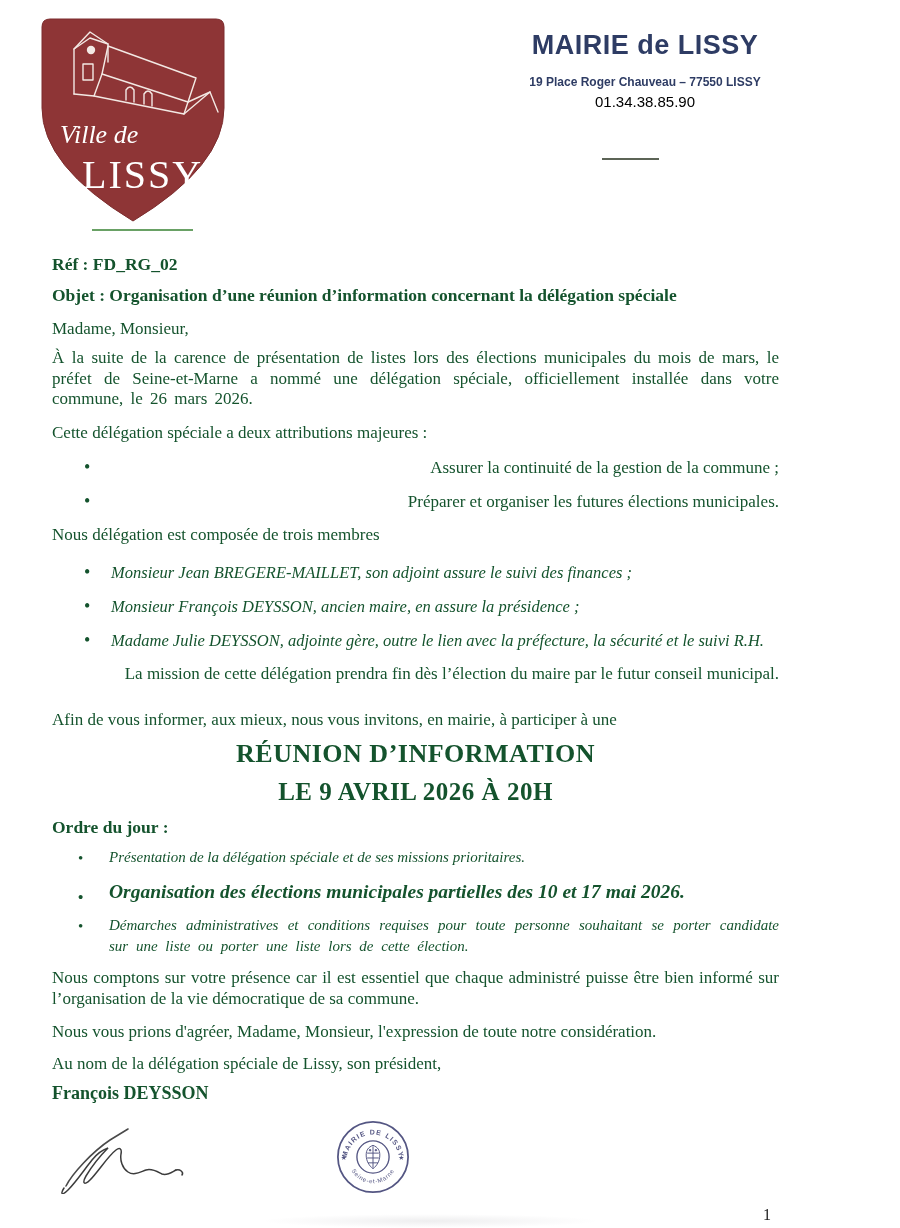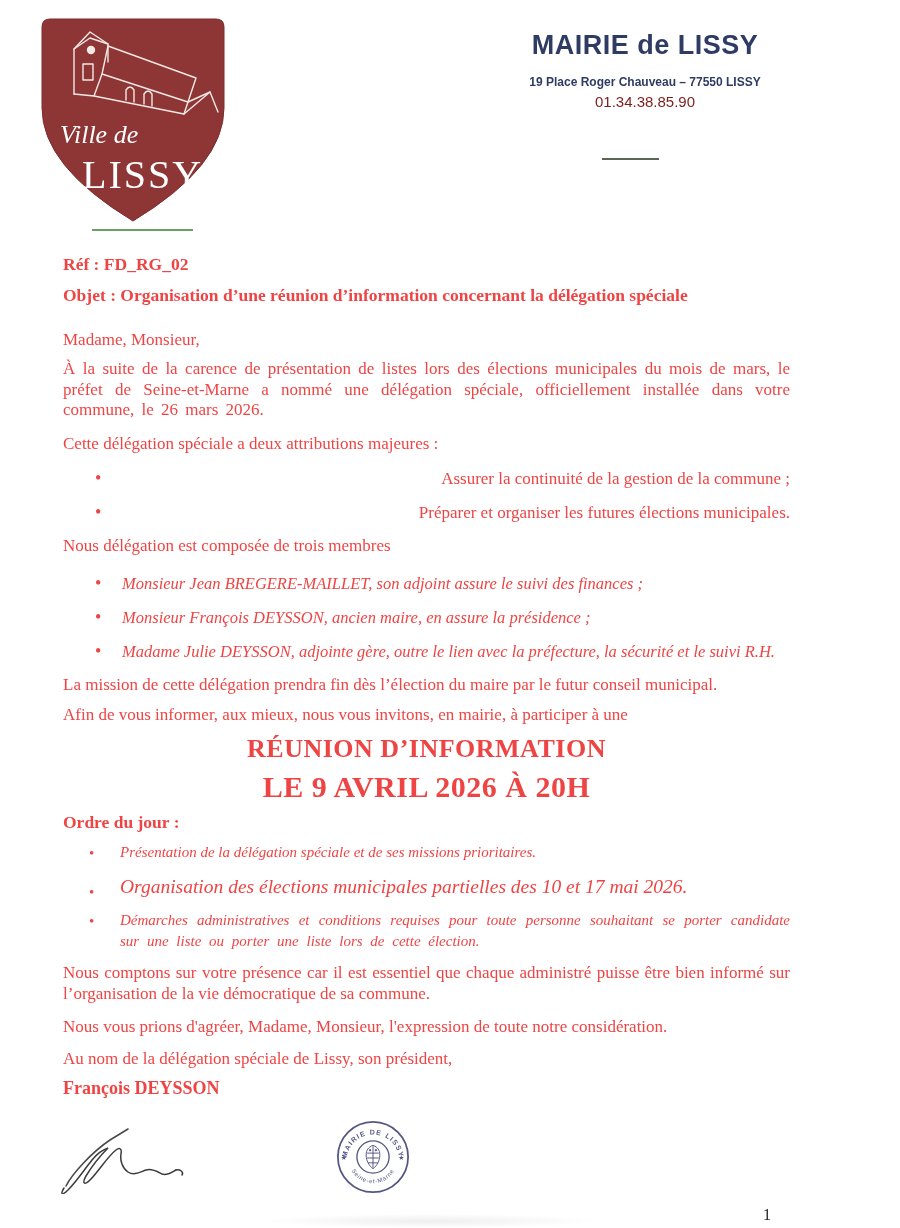--- a/index.html
+++ b/index.html
@@ -18,58 +18,58 @@
   
   .crest { position: absolute; left: 38px; top: 16px; width: 190px; height: 208px; }
   .green-rule { position: absolute; left: 92px; top: 229px; width: 101px; height: 2px; background: #69a165; }
 
   .header-right {
     position: absolute; left: 440px; top: 30px; width: 410px;
     text-align: center; font-family: "Liberation Sans", sans-serif; color: #2e3c64;
   }
   .org-name { font-size: 27px; font-weight: bold; letter-spacing: 0.5px; }
   .org-address { font-size: 12px; font-weight: bold; margin-top: 14px; }
-  .org-phone { font-size: 15px; font-weight: normal; color: #7f1d1d; margin-top: 4px; }
+  .org-phone { font-size: 15px; font-weight: normal; color: #000000; margin-top: 4px; }
   .small-rule { position: absolute; left: 602px; top: 158px; width: 57px; height: 2px; background: #5c6456; }
 
   
   .body-col {
-    position: absolute; left: 63px; top: 254px; width: 727px;
-    font-size: 17px; line-height: 20px; color: #ef4444;
+    position: absolute; left: 52px; top: 254px; width: 727px;
+    font-size: 17px; line-height: 20px; color: #14532d;
   }
   .ref-line { font-weight: bold; font-size: 17.5px; margin-bottom: 11px; }
-  .subject-line { font-weight: bold; font-size: 17.5px; margin-bottom: 24px; }
+  .subject-line { font-weight: bold; font-size: 17.5px; margin-bottom: 13px; }
   .date-line { text-align: right; margin-bottom: 14px; }
   .salutation { line-height: 21px; margin-bottom: 9px; }
   .para { line-height: 20.5px; margin-bottom: 13px; }
   .justify { text-align: justify; }
   .ws { word-spacing: 3px; }
 
   ul.bullets { list-style: none; margin-bottom: 10px; }
   ul.bullets li { position: relative; padding-left: 59px; margin-bottom: 13px; line-height: 21px; text-align: right; }
   ul.bullets li::before { content: "\2022"; position: absolute; left: 32px; top: 0; font-size: 18px; }
 
   ul.members { list-style: none; margin-bottom: 10px; font-style: italic; font-size: 16.5px; }
   ul.members li { position: relative; padding-left: 59px; margin-bottom: 13px; line-height: 21px; }
   ul.members li::before { content: "\2022"; position: absolute; left: 32px; top: 0; font-style: normal; font-size: 18px; }
 
   .intro-attrib { margin-bottom: 14px; }
   .intro-members { margin-bottom: 17px; }
-  .mission-note { margin-bottom: 10px; line-height: 20.5px; }
+  .mission-note { margin-bottom: 26px; line-height: 20.5px; text-align: right; }
   .invite-line { margin-bottom: 8px; line-height: 20.5px; }
 
   .meeting-title { text-align: center; font-weight: bold; font-size: 26px; line-height: 30px; margin-bottom: 8px; letter-spacing: 0.5px; }
-  .meeting-datetime { text-align: center; font-weight: bold; font-size: 30px; line-height: 30px; margin-bottom: 10px; letter-spacing: 0.5px; }
+  .meeting-datetime { text-align: center; font-weight: bold; font-size: 25px; line-height: 30px; margin-bottom: 10px; letter-spacing: 0.5px; }
 
   .agenda-label { font-weight: bold; font-size: 17.5px; line-height: 21px; margin-bottom: 10px; }
   ul.agenda { list-style: none; }
   ul.agenda li { position: relative; padding-left: 57px; }
   ul.agenda li::before { content: "\2022"; position: absolute; left: 26px; top: 1px; font-style: normal; }
   .agenda-item-1 { font-style: italic; font-size: 15px; line-height: 19px; margin-bottom: 12px; }
-  .agenda-item-2 { font-style: italic; font-weight: normal; font-size: 19.5px; line-height: 26px; margin-bottom: 10px; }
+  .agenda-item-2 { font-style: italic; font-weight: bold; font-size: 19.5px; line-height: 26px; margin-bottom: 10px; }
   .agenda-item-2::before { font-size: 15px; top: 5px !important; }
   .agenda-item-3 { font-style: italic; font-size: 15px; line-height: 21px; margin-bottom: 10px; text-align: justify; word-spacing: 4px; }
 
   .closing-1 { line-height: 21.5px; margin-bottom: 11px; text-align: justify; }
   .closing-2 { line-height: 21px; margin-bottom: 11px; }
   .closing-3 { line-height: 21px; margin-bottom: 8px; }
   .signatory { font-weight: bold; font-size: 18px; line-height: 22px; }
 
   
   .signature { position: absolute; left: 58px; top: 1126px; width: 140px; height: 68px; }

